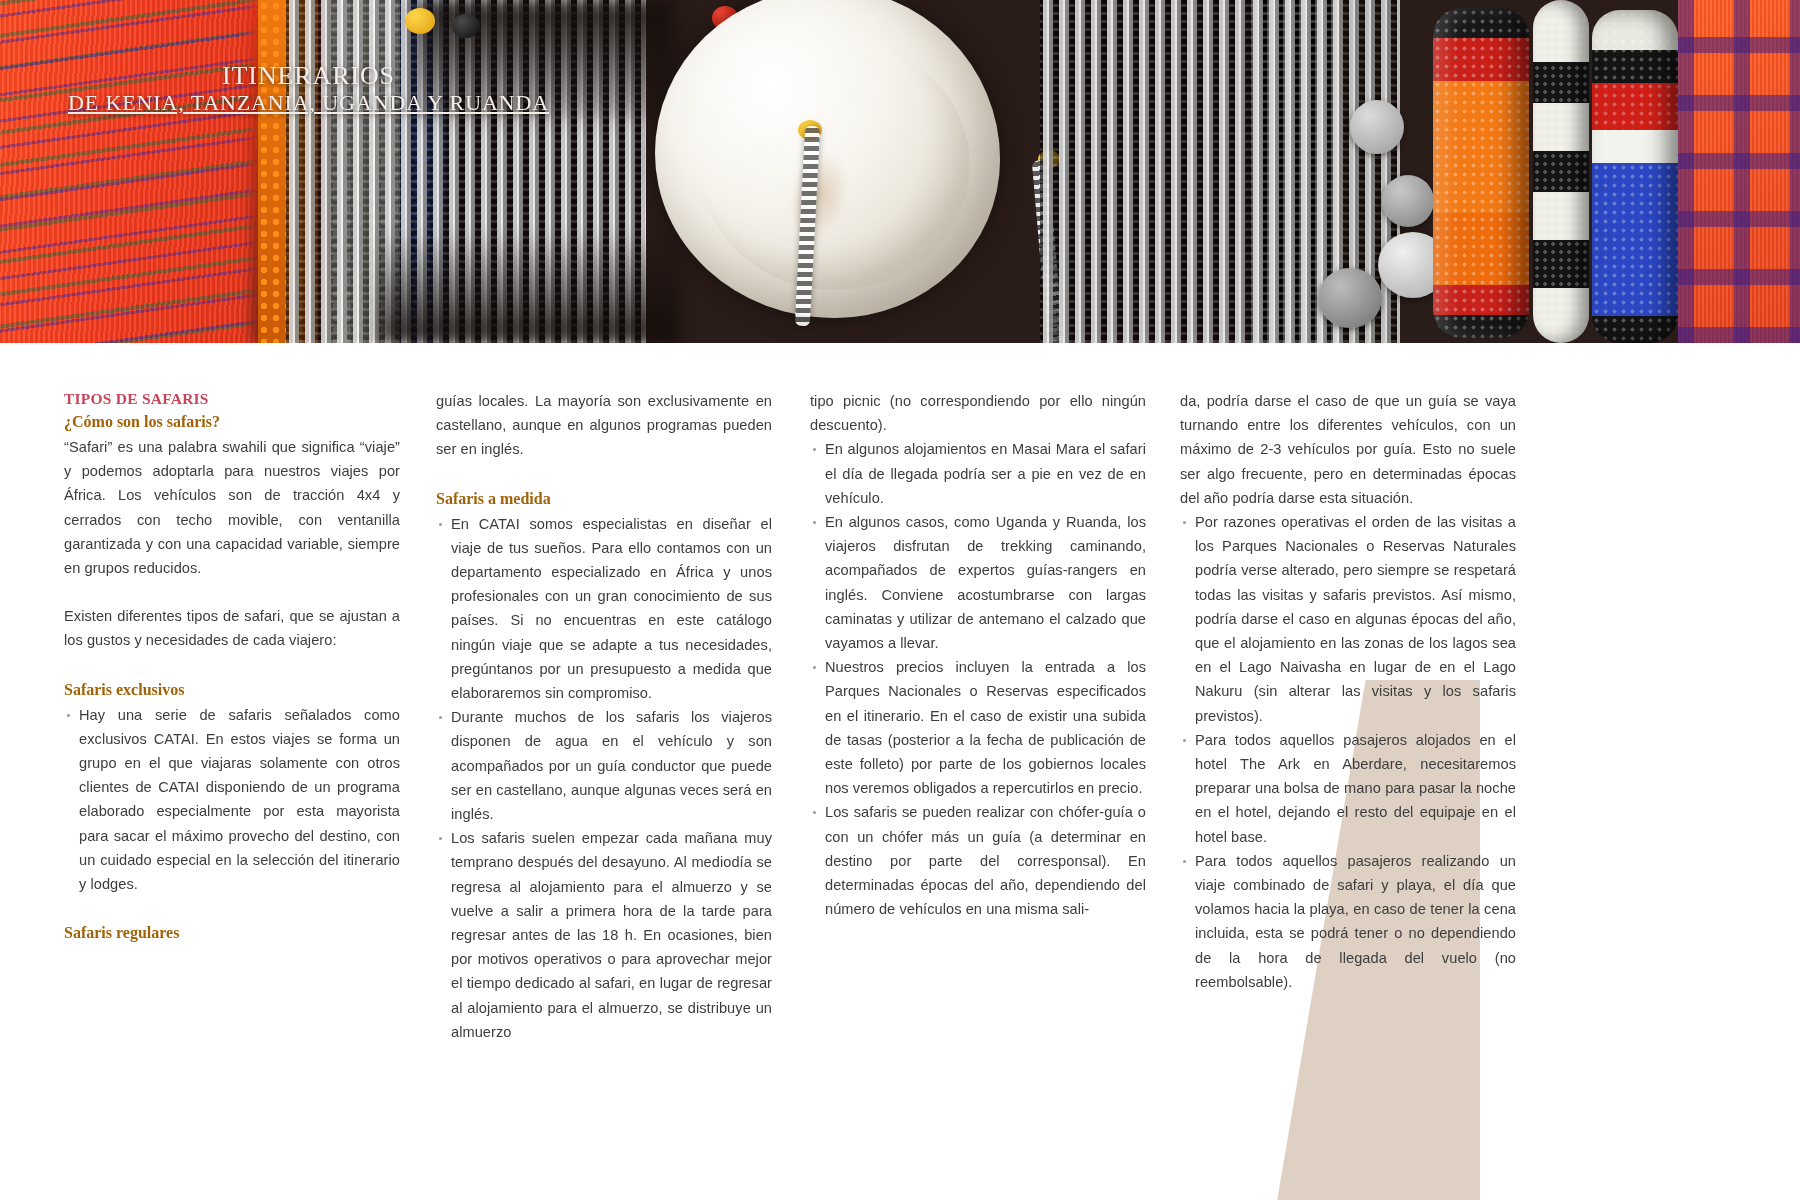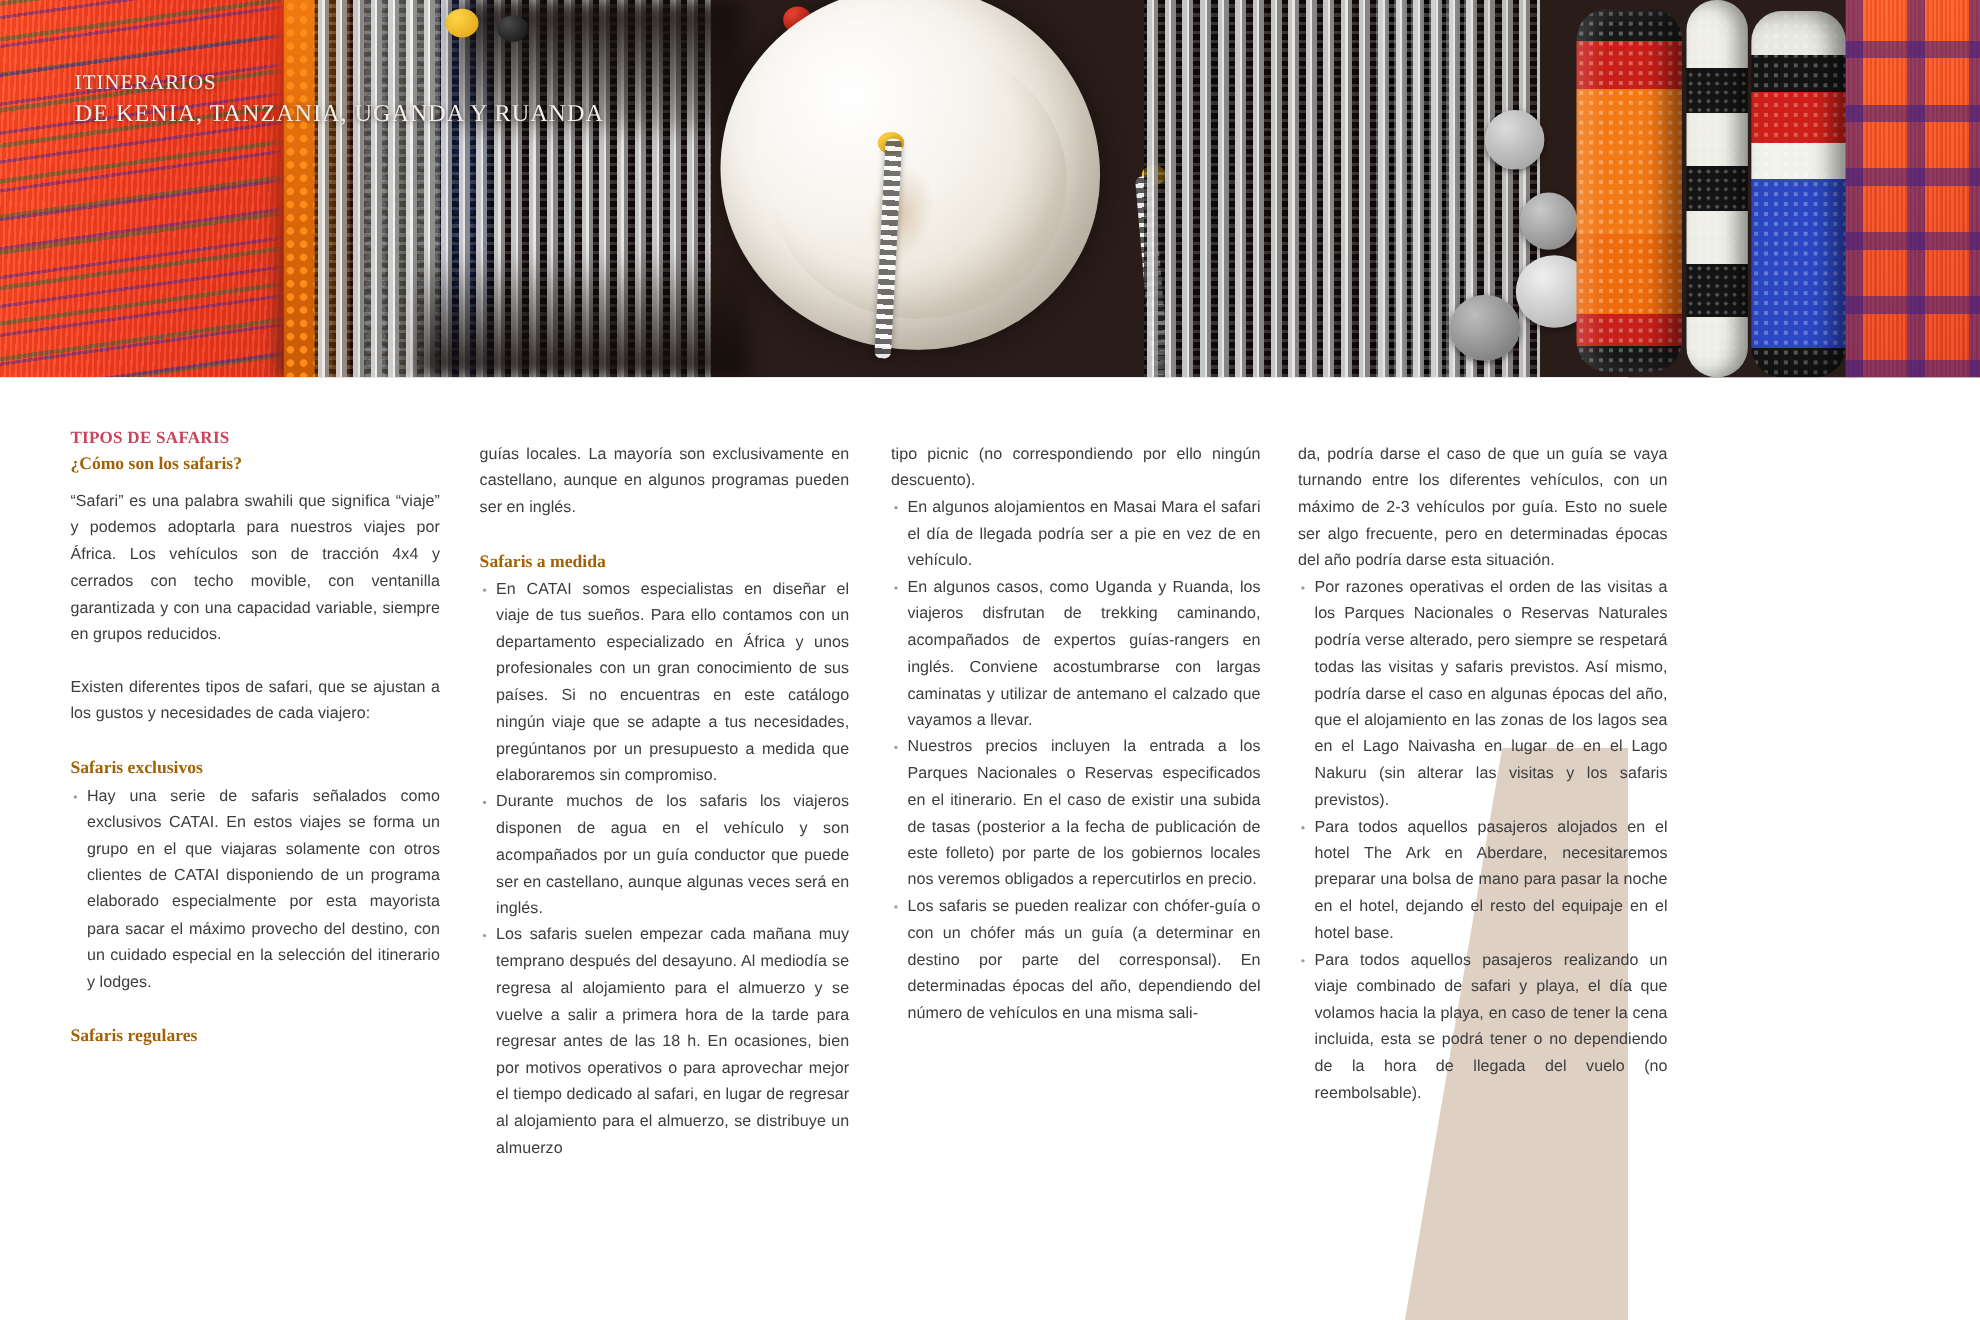--- a/index.html
+++ b/index.html
@@ -181,22 +181,22 @@
   }
 
   
   .hero-title{
     position:absolute;left:68px;top:62px;z-index:40;
     color:#f4ece6;
     letter-spacing:.055em;
     text-shadow:0 1px 5px rgba(0,0,0,.55);
     font-family:"Liberation Serif", serif;
   }
-  .hero-title .l1{font-size:19px;line-height:27px;font-weight:400;}
-  .hero-title .l2{font-size:22px;line-height:27px;font-weight:400;}
+  .hero-title .l1{font-size:26px;line-height:27px;font-weight:400;text-align:center;}
+  .hero-title .l2{font-size:22px;line-height:27px;font-weight:400;text-decoration:underline;}
 
   
   .page{
     position:absolute;left:0;top:343px;width:1480px;height:857px;
     background:#ffffff;
   }
 
   
   .wedge{
     position:absolute;right:0;bottom:0;width:260px;height:520px;
@@ -240,21 +240,21 @@
     margin:0 0 0 0;
     font-family:"Liberation Sans", sans-serif;
     font-size:14.6px;
     line-height:24.2px;
     color:#3d3d3f;
     text-align:justify;
     text-justify:inter-word;
     letter-spacing:.004em;
   }
   p.body + p.body{margin-top:24px;}
-  p.body.tight{margin-top:12px;}
+  p.body.tight{margin-top:0;}
 
   ul.bullets{
     list-style:none;margin:0;padding:0;
   }
   ul.bullets li{
     position:relative;
     padding-left:15px;
     font-family:"Liberation Sans", sans-serif;
     font-size:14.6px;
     line-height:24.2px;

